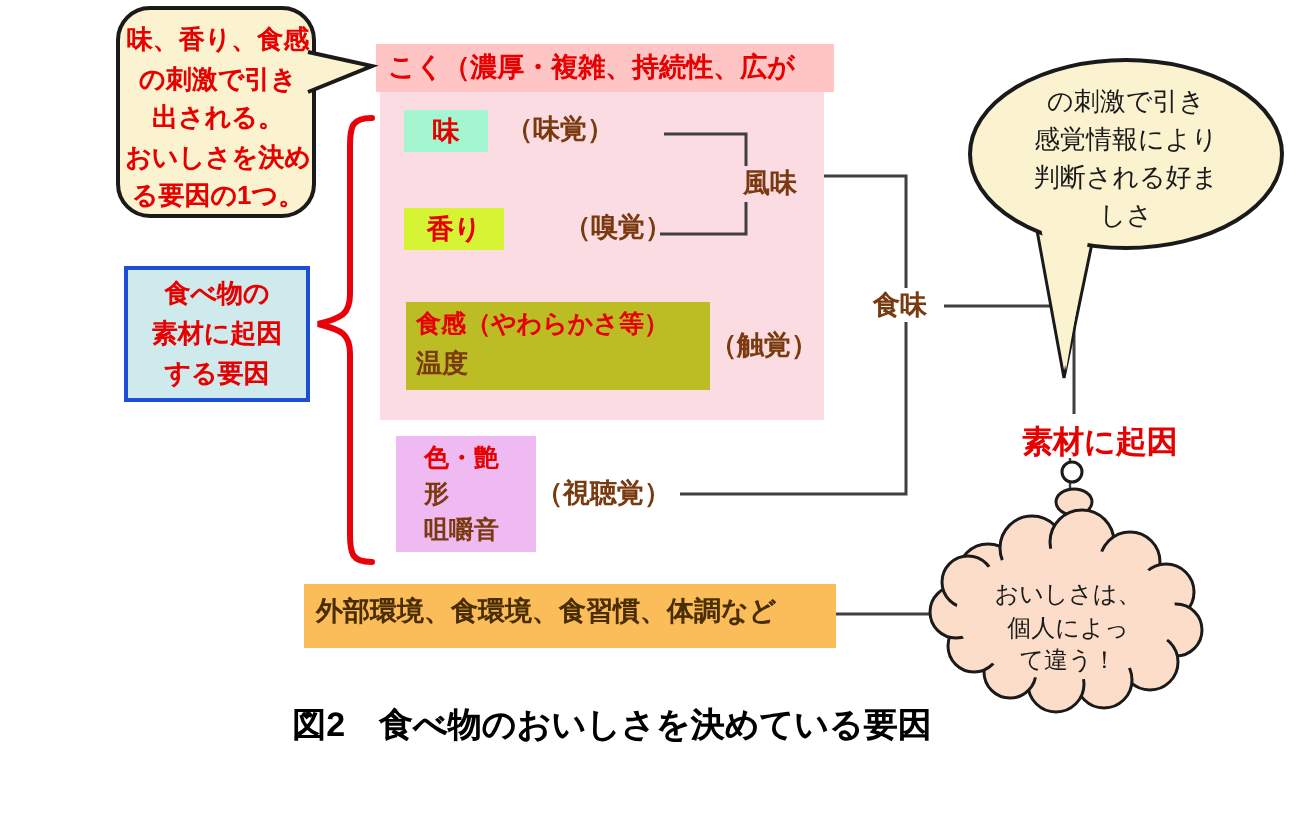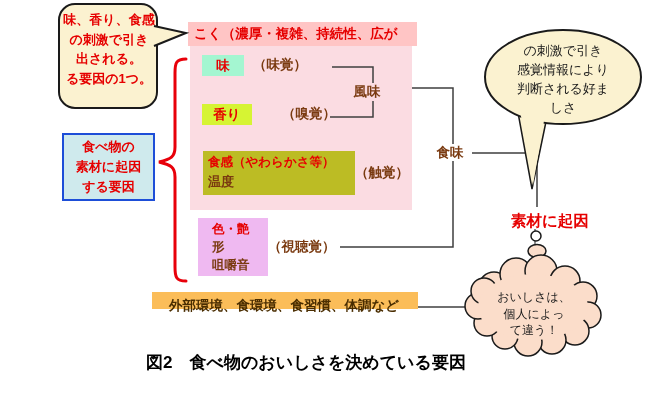--- a/index.html
+++ b/index.html
@@ -22,26 +22,26 @@
   .kaori-chip{left:202px;top:104px;width:50px;background:#d6f433;}
   .shokkan-box{left:203px;top:151px;width:147px;height:42px;background:#bcbc24;
                padding:2px 0 0 5px;line-height:19px;font-weight:bold;}
   .shokkan-box .l1{font-size:12.5px;}
   .shokkan-box .l2{font-size:13px;}
   .purple-box{left:198px;top:218px;width:56px;height:56px;background:#efb9f1;
               padding:2px 0 0 14px;line-height:18px;font-weight:bold;font-size:12.5px;}
   .blue-box{left:62px;top:133px;width:89px;height:62px;background:#cfeaed;
             border:2px solid #1d4ed8;text-align:center;font-size:13px;
             line-height:20px;font-weight:bold;padding-top:2px;}
-  .orange-strip{left:152px;top:292px;width:266px;height:17px;background:#fbbd59;
+  .orange-strip{left:152px;top:292px;width:266px;height:32px;background:#fbbd59;
                 color:#4a2d00;font-weight:bold;font-size:13.5px;line-height:27px;
-                padding-left:17px;box-sizing:border-box;}
+                padding-left:6px;box-sizing:border-box;}
   .organ{font-size:13.5px;font-weight:bold;color:#7a3a10;}
   .node-label{font-size:13.5px;font-weight:bold;color:#7a3a10;text-align:center;}
-  .fuumi{left:349px;top:83px;width:36px;height:18px;line-height:18px;background:#fbdce2;}
+  .fuumi{left:367px;top:83px;width:36px;height:18px;line-height:18px;background:#fbdce2;}
   .shokumi{left:431px;top:144px;width:38px;height:17px;line-height:17px;background:#ffffff;}
   .oishisa{left:511px;top:211px;font-size:15.5px;font-weight:bold;color:#e60000;}
   .left-bubble-text{left:62px;top:10px;width:94px;font-size:13px;line-height:19.5px;}
   .ellipse-text{left:501px;top:41px;width:124px;font-size:13px;line-height:19px;color:#1a1a1a;}
   .cloud-text{left:489px;top:289px;width:90px;font-size:12px;line-height:16.5px;color:#1a1a1a;}
   .caption{left:0;top:351px;width:612px;font-size:17px;font-weight:bold;color:#000;}
 </style>
 </head>
 <body>
 
@@ -111,20 +111,21 @@
         <circle cx="478" cy="306" r="13"></circle>
       <circle cx="484" cy="291" r="13"></circle>
       <ellipse cx="533" cy="307" rx="55" ry="33" stroke="none"></ellipse>
     </g>
   </svg>
 
   <div class="abs z3 left-bubble-text red bold center">
     <div>味、香り、食感</div>
     <div>の刺激で引き</div>
     <div>出される。</div>
+    <div>おいしさを決め</div>
     <div>る要因の1つ。</div>
   </div>
 
   <div class="abs z3 organ" style="left:253px;top:56px;">（味覚）</div>
   <div class="abs z3 organ" style="left:253px;top:105px;padding-left:29px;">（嗅覚）</div>
   <div class="abs z3 organ" style="left:355px;top:164px;">（触覚）</div>
   <div class="abs z3 organ" style="left:268px;top:238px;">（視聴覚）</div>
 
   <div class="abs z3 node-label fuumi">風味</div>
   <div class="abs z3 node-label shokumi">食味</div>

